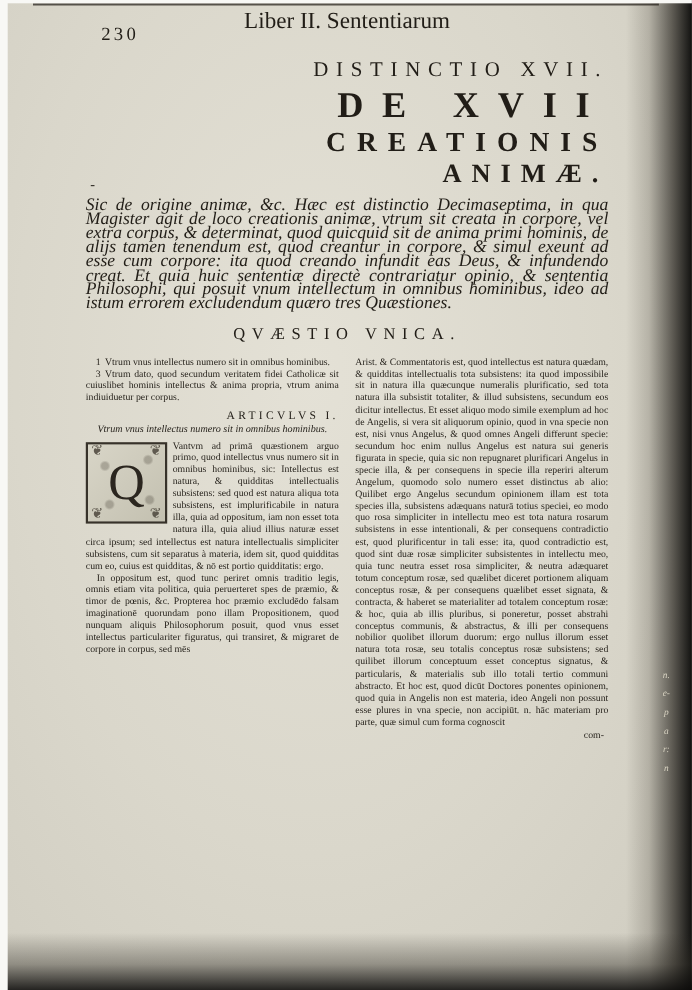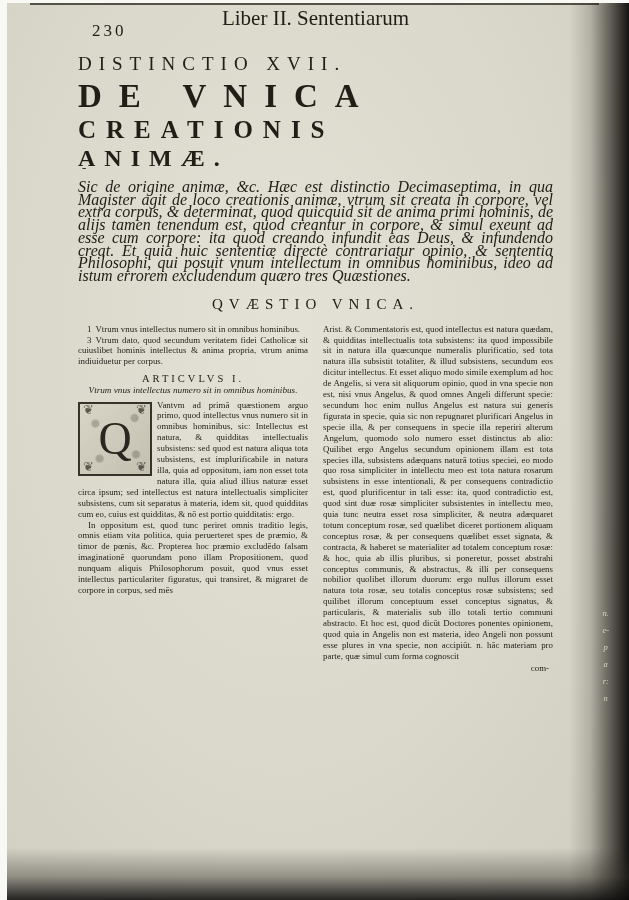--- a/index.html
+++ b/index.html
@@ -26,40 +26,40 @@
   .edge-bottom {
     position:absolute; bottom:0; left:0; width:100%; height:52px; z-index:3;
     background:linear-gradient(to bottom, rgba(60,55,45,0) 0%, rgba(45,42,35,0.4) 55%, rgba(12,11,10,0.88) 100%);
   }
   .content { position:relative; z-index:1; padding:0 76px 0 78px; }
 
   .header { position:relative; height:44px; }
   .page-num { position:absolute; left:4px; top:21px; font-size:17px; letter-spacing:3px;margin-left:10px; }
   .running-title { text-align:center; padding-top:6px; font-size:21px; }
 
-  .title-block { text-align:left; }
+  .title-block { text-align:right; }
   .t-dist  { font-size:19px; letter-spacing:7px; margin-top:9px; }
   .t-big1  { font-size:33px; letter-spacing:17px; font-weight:600; margin-top:3px; }
   .t-big2  { font-size:25px; letter-spacing:10px; font-weight:700; margin-top:1px; }
   .t-big3  { font-size:24px; letter-spacing:9px; font-weight:600; margin-top:1px; }
   .margin-mark { position:absolute; left:82px; top:160px; font-size:13px; z-index:2; }
 
   .intro {
     margin-top:9px; text-align:justify; font-style:italic;
     font-size:16px; line-height:12.7px;
   }
   .question-heading { text-align:center; font-size:15px; letter-spacing:6px; margin:13px 0 11px; }
 
   .columns { display:flex; gap:15px; }
   .col { flex:1; text-align:justify; font-size:8.9px; line-height:10.9px; }
 
   .q-item { text-indent:9px; }
   .q-num { padding-right:4px; }
 
-  .articulus-heading { text-align:center; letter-spacing:3px; font-size:10.5px; margin-top:7px; text-indent:0; }
+  .articulus-heading { text-align:right; letter-spacing:3px; font-size:10.5px; margin-top:7px; text-indent:0; }
   .articulus-subtitle { text-align:center; font-style:italic; font-size:9.2px; line-height:10.4px; margin-bottom:4px; text-indent:0; }
 
   .para { text-indent:10px; }
   .dc-para { text-indent:0; }
 
   .dropcap {
     float:left; width:74px; height:74px; margin:2px 5px 1px 0;
     border:2px solid #37322a; position:relative;
     display:flex; align-items:center; justify-content:center;
     background:
@@ -94,21 +94,21 @@
 
   <div class="content">
 
     <div class="header">
       <span class="page-num">230</span>
       <div class="running-title">Liber II. Sententiarum</div>
     </div>
 
     <div class="title-block">
       <div class="t-dist">DISTINCTIO XVII.</div>
-      <div class="t-big1">DE VNICA</div>
+      <div class="t-big1">DE XVII</div>
       <div class="t-big2">CREATIONIS</div>
       <div class="t-big3">ANIMÆ.</div>
     </div>
 
     <p class="intro">Sic de origine animæ, &amp;c. Hæc est distinctio Decimaseptima, in qua Magister agit de loco creationis animæ, vtrum sit creata in corpore, vel extra corpus, &amp; determinat, quod quicquid sit de anima primi hominis, de alijs tamen tenendum est, quod creantur in corpore, &amp; simul exeunt ad esse cum corpore: ita quod creando infundit eas Deus, &amp; infundendo creat. Et quia huic sententiæ directè contrariatur opinio, &amp; sententia Philosophi, qui posuit vnum intellectum in omnibus hominibus, ideo ad istum errorem excludendum quæro tres Quæstiones.</p>
 
     <div class="question-heading">QVÆSTIO VNICA.</div>
 
     <div class="columns">
 

